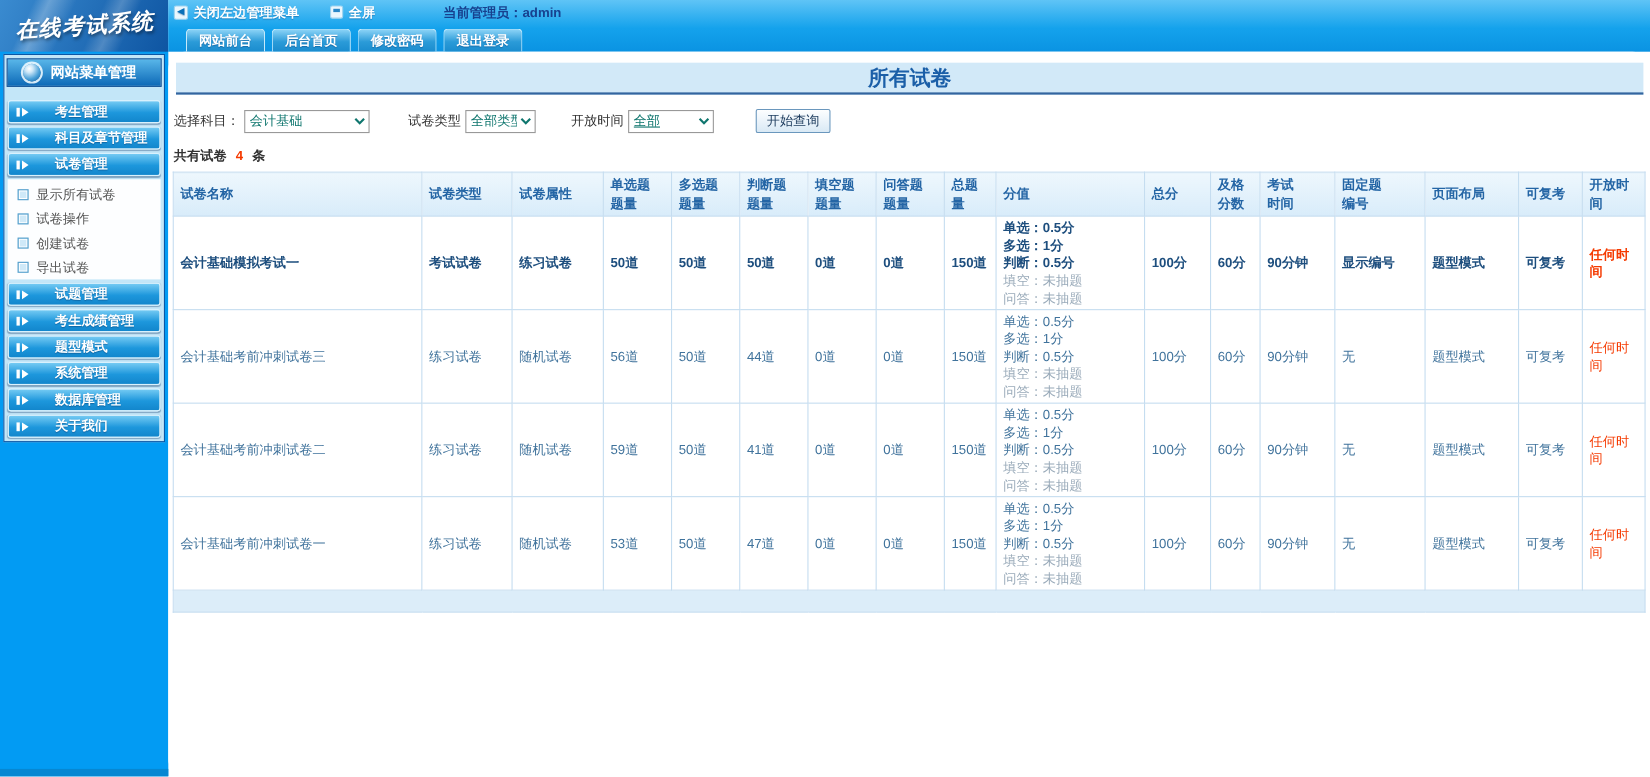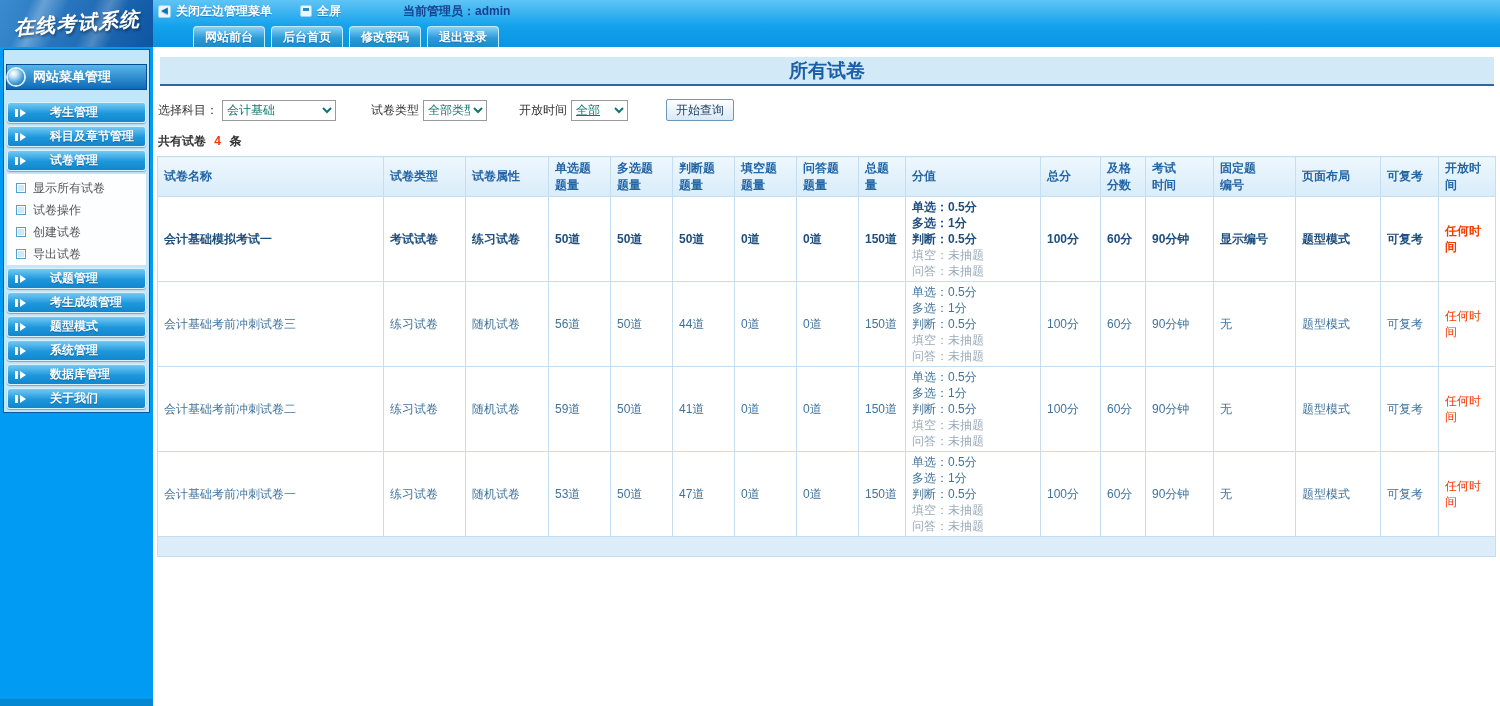--- a/index.html
+++ b/index.html
@@ -10,22 +10,22 @@
   
   .sidebar { position:absolute; left:0; top:0; width:153px; height:706px; background:#029bf3; }
   .logo { height:47px; display:flex; align-items:center; justify-content:center;
     background:
       linear-gradient(115deg, rgba(255,255,255,0) 18%, rgba(255,255,255,.28) 26%, rgba(255,255,255,0) 40%, rgba(255,255,255,0) 55%, rgba(255,255,255,.22) 64%, rgba(255,255,255,0) 74%),
       linear-gradient(115deg,#3a8bd0,#0e55a2);
     }
   .logo span { color:#fff; font-family:"DejaVu Serif", serif; font-style:italic; font-weight:bold;
     font-size:20px; transform:rotate(-4deg); text-shadow:1px 2px 3px rgba(0,0,0,.45); letter-spacing:1px;}
   .menu-box { margin:2px 3px 0 3px; border:1px solid #0b57a6; background:#c3e6f8; padding:0 2px 3px 2px; }
-  .menu-header { height:26px; margin:14px 0 0 0; background:linear-gradient(#58b6e9,#0d69b7);
-    border:1px solid #0a4c92; display:flex; align-items:center; gap:9px; padding-left:1px;
+  .menu-header { height:26px; margin:3px 0 0 0; background:linear-gradient(#58b6e9,#0d69b7);
+    border:1px solid #0a4c92; display:flex; align-items:center; gap:9px; padding-left:14px;
     color:#fff; font-weight:bold; font-size:13px; }
   .sphere { width:16px; height:16px; border-radius:50%;
     background:radial-gradient(circle at 35% 28%, #ffffff 0%, #cfe8f8 22%, #4aa0d8 60%, #0b5a9e 100%);
     box-shadow:0 0 0 2px rgba(235,248,255,.9), 0 1px 2px rgba(0,30,70,.5); }
   .gap-strip { height:9px; }
   .menu-btn { height:21px; margin:3px 1px 0 1px; background:linear-gradient(#74caf3,#1d97dc 55%,#1286cc);
     border:1px solid #d9f1fd; border-radius:3px; display:flex; align-items:center; gap:24px;
     padding-left:7px; color:#fff; font-weight:bold; font-size:12px; cursor:pointer;
     box-shadow:0 1px 1px rgba(0,40,90,.35); text-shadow:0 1px 1px rgba(0,40,90,.4); }
   .play-icon { display:inline-flex; align-items:center; gap:2px; }
@@ -43,36 +43,36 @@
     background:linear-gradient(#5fc4f6,#14a2ec 55%,#0a93e2); }
   .topbar-row1 { height:22px; display:flex; align-items:center; padding-left:5px; }
   .top-btn { display:flex; align-items:center; gap:5px; color:#fff; font-weight:bold;
     font-size:12px; cursor:pointer; text-shadow:0 1px 1px rgba(0,50,110,.35); }
   .mini-box { width:13px; height:13px; background:#eaf7fe; border:1px solid #9fd4ef; border-radius:2px;
     display:flex; align-items:center; justify-content:center; color:#0a70b8; font-size:8px; line-height:1; }
   .win-icon { width:12px; height:12px; background:#eaf7fe; border:1px solid #9fd4ef; border-radius:2px; position:relative; }
   .win-icon::before { content:""; position:absolute; left:2px; right:2px; top:2px; height:3px; background:#2a88c8; }
   .fullscreen-btn { margin-left:28px; }
   .admin-label { margin-left:62px; color:#17418f; font-weight:bold; font-size:12px; }
-  .topbar-row2 { height:25px; display:flex; align-items:flex-end; padding-left:4px; gap:6px;margin-left:36px; }
+  .topbar-row2 { height:25px; display:flex; align-items:flex-end; padding-left:16px; gap:6px; }
   .tab { height:21px; min-width:52px; padding:0 11px; display:flex; align-items:center; justify-content:center;
     background:linear-gradient(#8ad2f6,#2b9bd8 55%,#1a8cce); border:1px solid #c6eafb; border-bottom:none;
     border-radius:4px 4px 0 0; color:#fff; font-weight:bold; font-size:12px; cursor:pointer;
     text-shadow:0 1px 1px rgba(0,50,110,.4); }
 
   
   .main { position:absolute; left:153px; top:47px; right:0; bottom:0; background:#fff; padding:10px 3px 0 4px;border-radius:16px; }
   .title-bar { height:29px; margin:0 3px; background:#d2e9f8; border-bottom:2px solid #33659f;
     display:flex; align-items:center; justify-content:center; color:#1b5fa8; font-size:19px; font-weight:bold; }
   .filters { margin:13px 0 0 1px; display:flex; align-items:center; font-size:12px; color:#333; }
   .filters label { margin-right:4px; }
   .filters select { height:21px; font-size:12px; border:1px solid #999; background:#fff; color:#0f766e; }
   .sel-subject { width:114px; }
   .sel-type { width:64px; margin-right:0; }
-  .sel-time { width:57px;text-decoration:underline; }
+  .sel-time { width:78px;text-decoration:underline; }
   .g1 { margin-left:35px; } .g2 { margin-left:32px; } .g3 { margin-left:38px; }
   .query-btn { height:22px; padding:0 9px; font-size:12px; color:#1b3a5c; cursor:pointer;
     background:linear-gradient(#fdfeff,#d9e9f5); border:1px solid #6a97bd; border-radius:2px; }
   .count-row { margin:12px 0 6px 1px; font-size:12px; color:#333; font-weight:bold; }
   .count-num { color:#f53a00; margin:0 5px; }
 
   table.papers { border-collapse:collapse; table-layout:fixed; width:1338px; margin-top:2px;
     border:1px solid #a9cbe6; }
   .papers th, .papers td { border:1px solid #c5ddf0; font-size:12px; padding:2px 6px;
     text-align:left; vertical-align:middle; overflow:hidden; }

